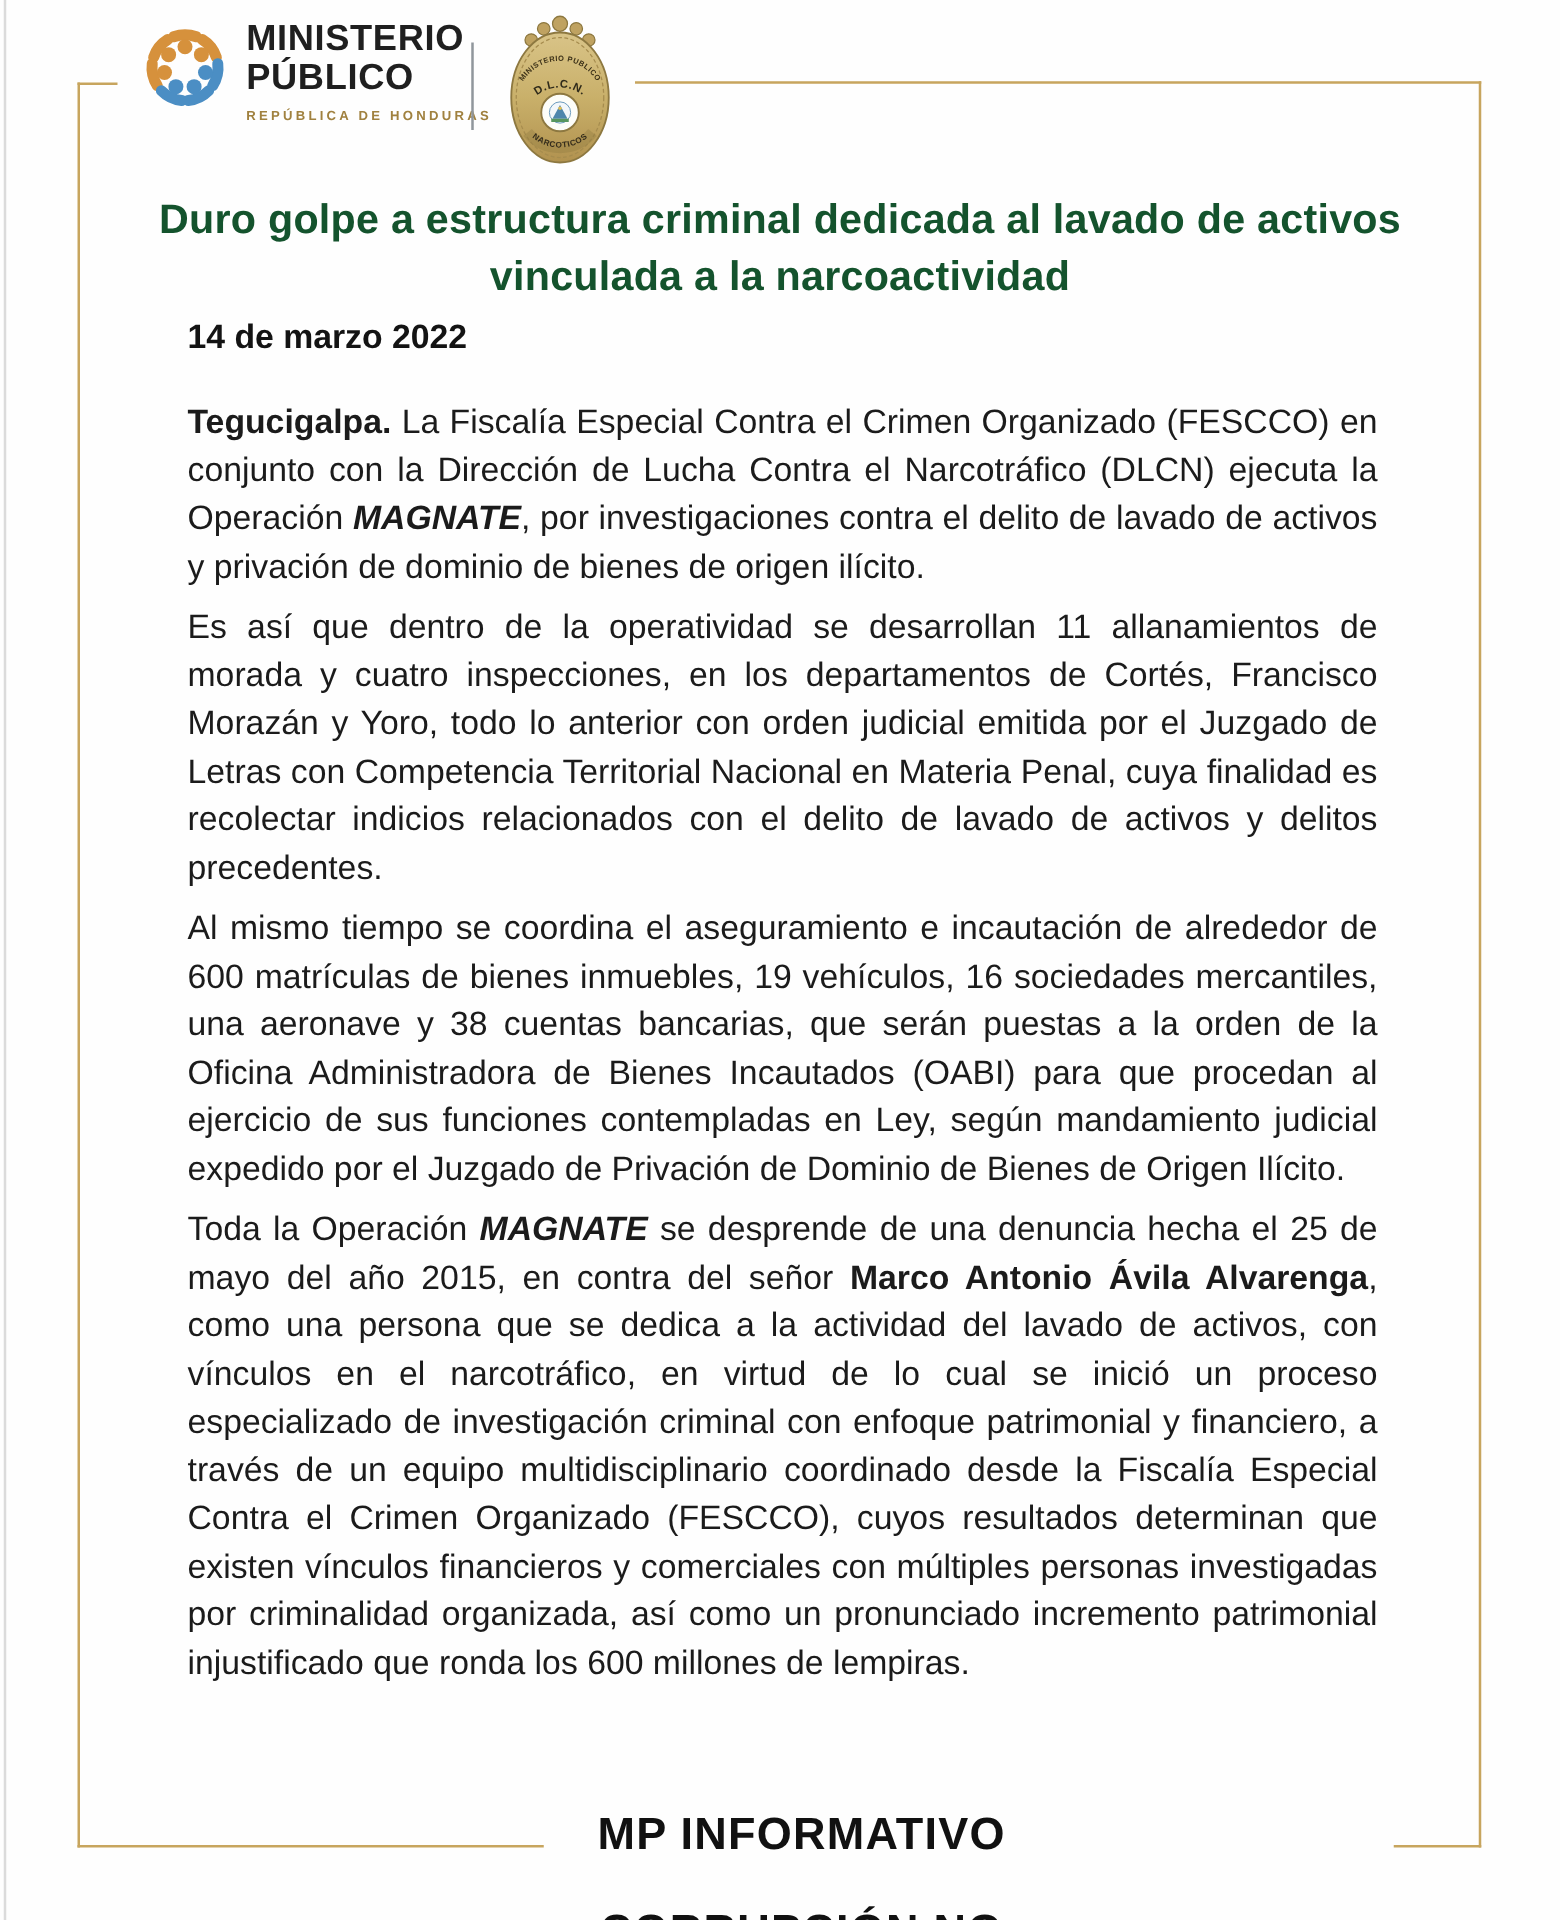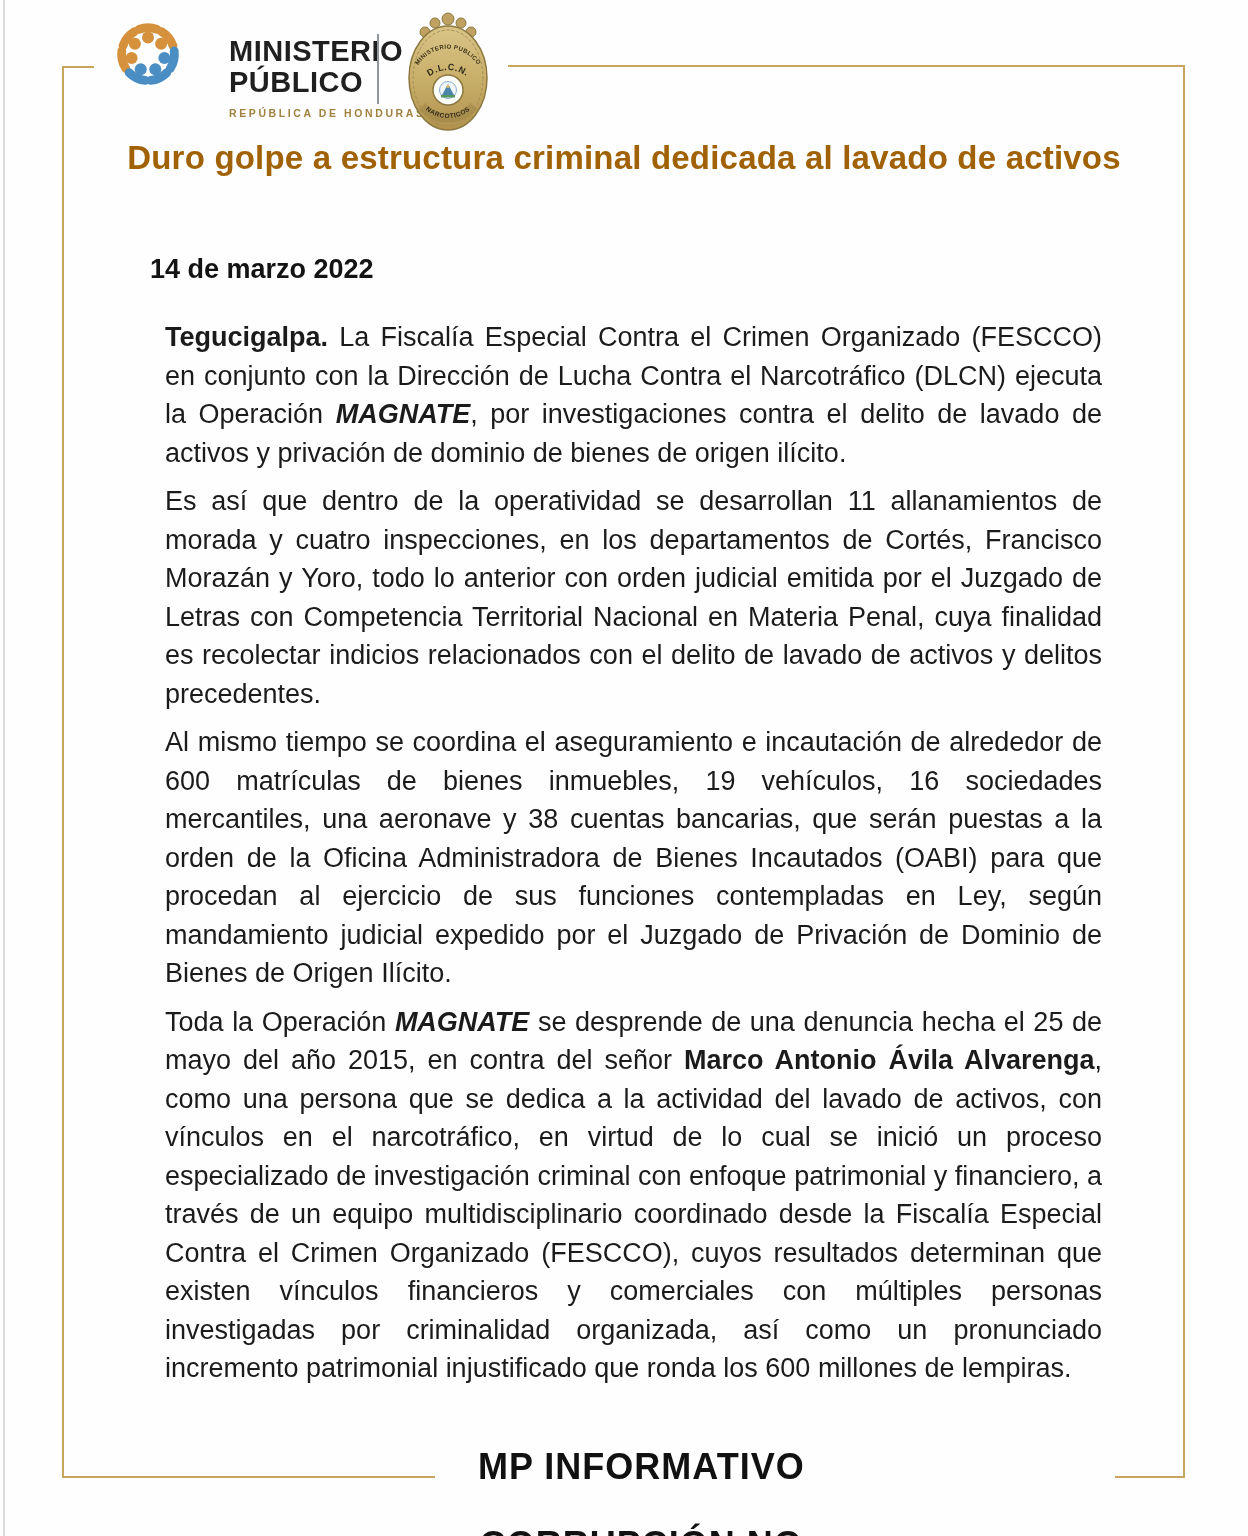--- a/index.html
+++ b/index.html
@@ -19,50 +19,50 @@
   
   .gold{position:absolute;background:#c7a55e;}
   .g-left   {left:62px;  top:66px;   width:2px;  height:1412px;}
   .g-right  {left:1183px;top:65px;   width:2px;  height:1413px;}
   .g-topL   {left:62px;  top:66px;   width:32px; height:2px;}
   .g-topR   {left:508px; top:65px;   width:677px;height:2px;}
   .g-botL   {left:62px;  top:1476px; width:373px;height:2px;}
   .g-botR   {left:1115px;top:1476px; width:70px; height:2px;}
   
   .mp-logo{position:absolute;left:108px;top:8px;width:80px;height:102px;}
-  .org-text{position:absolute;left:197px;top:36px;width:200px;margin-left:32px;}
+  .org-text{position:absolute;left:197px;top:16px;width:200px;}
   .org-line{
     font-size:29px;font-weight:700;color:#1f1f1f;
     line-height:31px;letter-spacing:0.5px;
   }
   .org-subtitle{
     margin-top:9px;font-size:10.5px;font-weight:700;color:#a0813f;
     letter-spacing:2.6px;white-space:nowrap;
   }
   .header-divider{
     position:absolute;left:377px;top:34px;width:2px;height:70px;
     background:#90969c;
   }
   .dlcn-badge{position:absolute;left:398px;top:6px;width:100px;height:128px;}
   
   .doc-title{
-    position:absolute;left:124px;top:135px;width:1000px;
-    text-align:center;color:#a16207;font-weight:700;
+    position:absolute;left:124px;top:152px;width:1000px;
+    text-align:center;color:#14532d;font-weight:700;
     font-size:33px;line-height:46px;letter-spacing:0.2px;
   }
   .doc-date{
     position:absolute;left:150px;top:254px;width:950px;
     text-align:left;font-size:27px;font-weight:700;color:#131313;
   }
   
   .article{
     position:absolute;left:150px;top:318px;width:952px;
   }
   .article p{
-    margin:0 0 10px 15px;
+    margin:0 0 10px 0;
     font-size:27px;line-height:38.5px;color:#1b1b1b;
     text-align:justify;
   }
   
   .footer{
     position:absolute;left:478px;top:1446px;height:52px;
     display:flex;align-items:center;gap:18px;
     font-size:36px;font-weight:700;color:#111;
     letter-spacing:1px;white-space:nowrap;flex-direction:column;
   }
@@ -152,20 +152,21 @@
     <circle cx="50" cy="80.5" r="1.4" fill="#e2bf52"></circle>
 
     <path d="M 24 100 A 34 34 0 0 0 76 100" fill="none" stroke="#8d7840" stroke-width="9" opacity="0.35"></path>
     <text font-size="6.5" font-weight="700" fill="#342c1c" letter-spacing="0.5">
       <textPath href="#bArcBot" startOffset="50%" text-anchor="middle">NARCOTICOS</textPath>
     </text>
   </svg>
 
   <div class="doc-title">
     <div>Duro golpe a estructura criminal dedicada al lavado de activos</div>
+    <div>vinculada a la narcoactividad</div>
   </div>
 
   <div class="doc-date">14 de marzo 2022</div>
 
   <main class="article">
       <p><span style="font-weight: 700;">Tegucigalpa. </span><span>La Fiscalía Especial Contra el Crimen Organizado (FESCCO) en conjunto con la Dirección de Lucha Contra el Narcotráfico (DLCN) ejecuta la Operación </span><span style="font-weight: 700; font-style: italic;">MAGNATE</span><span>, por investigaciones contra el delito de lavado de activos y privación de dominio de bienes de origen ilícito.</span></p>
       <p><span>Es así que dentro de la operatividad se desarrollan 11 allanamientos de morada y cuatro inspecciones, en los departamentos de Cortés, Francisco Morazán y Yoro, todo lo anterior con orden judicial emitida por el Juzgado de Letras con Competencia Territorial Nacional en Materia Penal, cuya finalidad es recolectar indicios relacionados con el delito de lavado de activos y delitos precedentes.</span></p>
       <p><span>Al mismo tiempo se coordina el aseguramiento e incautación de alrededor de 600 matrículas de bienes inmuebles, 19 vehículos, 16 sociedades mercantiles, una aeronave y 38 cuentas bancarias, que serán puestas a la orden de la Oficina Administradora de Bienes Incautados (OABI) para que procedan al ejercicio de sus funciones contempladas en Ley, según mandamiento judicial expedido por el Juzgado de Privación de Dominio de Bienes de Origen Ilícito.</span></p>
       <p><span>Toda la Operación </span><span style="font-weight: 700; font-style: italic;">MAGNATE</span><span> se desprende de una denuncia hecha el 25 de mayo del año 2015, en contra del señor </span><span style="font-weight: 700;">Marco Antonio Ávila Alvarenga</span><span>, como una persona que se dedica a la actividad del lavado de activos, con vínculos en el narcotráfico, en virtud de lo cual se inició un proceso especializado de investigación criminal con enfoque patrimonial y financiero, a través de un equipo multidisciplinario coordinado desde la Fiscalía Especial Contra el Crimen Organizado (FESCCO), cuyos resultados determinan que existen vínculos financieros y comerciales con múltiples personas investigadas por criminalidad organizada, así como un pronunciado incremento patrimonial injustificado que ronda los 600 millones de lempiras.</span></p>
     </main>

